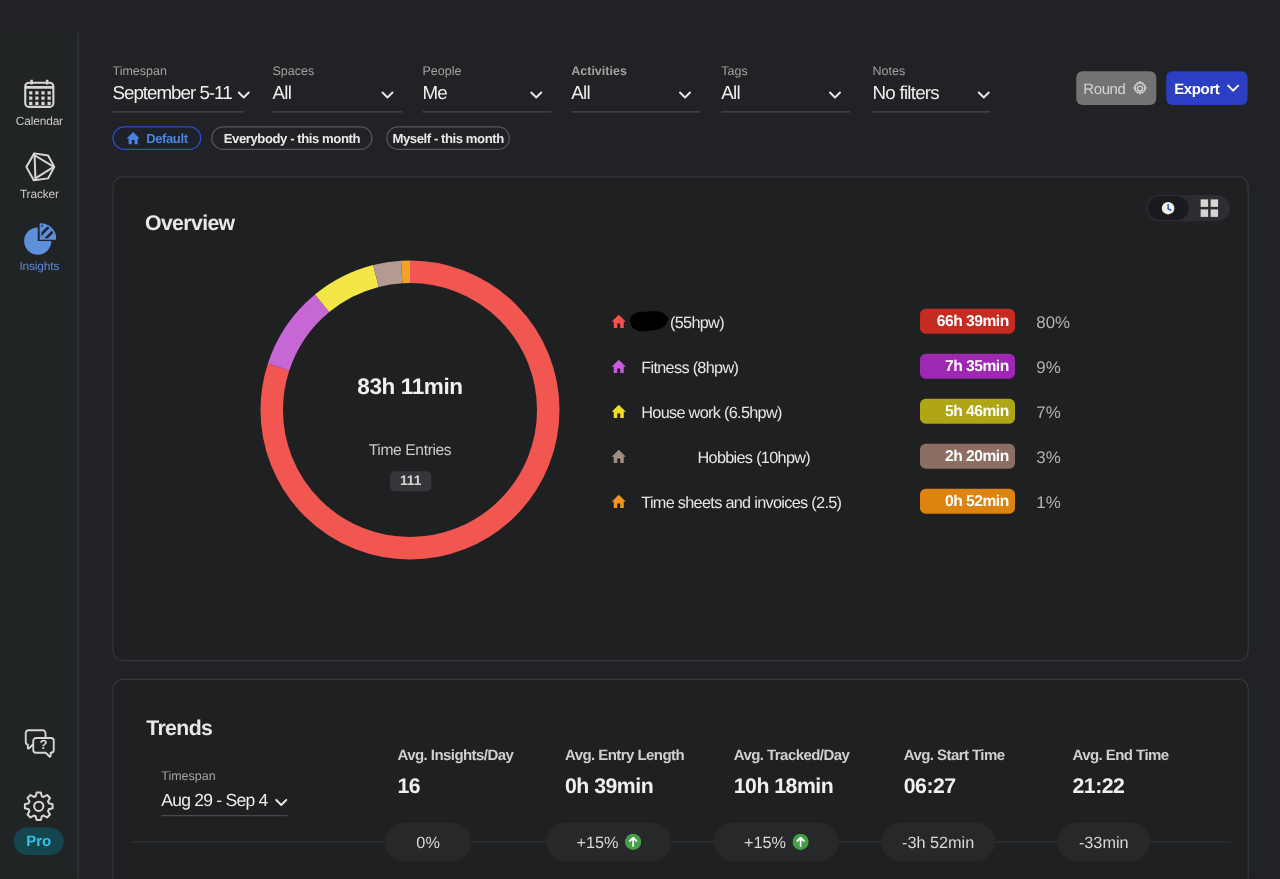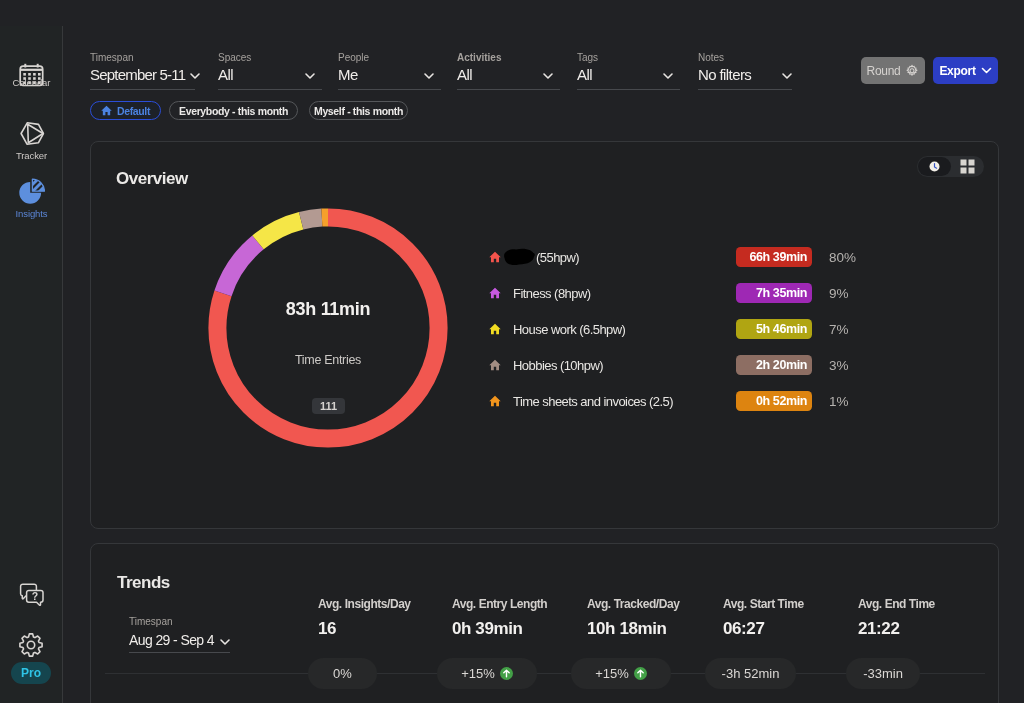--- a/index.html
+++ b/index.html
@@ -75,21 +75,21 @@
         <rect x="5.3" y="14.2" width="2.6" height="2.6"></rect>
           <rect x="10.2" y="14.2" width="2.6" height="2.6"></rect>
           <rect x="15.1" y="14.2" width="2.6" height="2.6"></rect>
           <rect x="20" y="14.2" width="2.6" height="2.6"></rect>
         <rect x="5.3" y="18.4" width="2.6" height="2.6"></rect>
           <rect x="10.2" y="18.4" width="2.6" height="2.6"></rect>
           <rect x="15.1" y="18.4" width="2.6" height="2.6"></rect>
           <rect x="20" y="18.4" width="2.6" height="2.6"></rect>
       </g>
     </svg>
-    <div class="navlabel" style="top:51px;">Calendar</div>
+    <div class="navlabel" style="top:66px;">Calendar</div>
 
     <svg class="abs" style="left:18px; top:94px;" width="27" height="27" viewBox="0 0 27 27">
       <g stroke="#d8d5d2" stroke-width="1.6" fill="none" stroke-linejoin="round">
         <path d="M9.4 2.7 L20.5 4.4 L25.4 13.5 L20.5 22.7 L9.0 24.2 L3.1 13.5 Z"></path>
         <path d="M9.7 4.2 L25 13.5 L10.3 22.7 Z"></path>
       </g>
     </svg>
     <div class="navlabel" style="top:124px;">Tracker</div>
 
     <svg class="abs" style="left:17px; top:150px;" width="28" height="28" viewBox="0 0 28 28">
@@ -210,21 +210,21 @@
 
       <circle cx="121" cy="121" r="110.6" stroke="#f15750" stroke-dasharray="555.94 138.98" stroke-dashoffset="0"></circle>
       <circle cx="121" cy="121" r="110.6" stroke="#c767d6" stroke-dasharray="62.54 632.38" stroke-dashoffset="-555.94"></circle>
       <circle cx="121" cy="121" r="110.6" stroke="#f5e647" stroke-dasharray="48.64 646.28" stroke-dashoffset="-618.48"></circle>
       <circle cx="121" cy="121" r="110.6" stroke="#b39a92" stroke-dasharray="20.85 674.07" stroke-dashoffset="-667.12"></circle>
       <circle cx="121" cy="121" r="110.6" stroke="#f5a02b" stroke-dasharray="6.95 687.97" stroke-dashoffset="-687.97"></circle>
     </g>
   </svg>
   <div class="abs" style="left:228px; top:299px; width:200px; text-align:center; font-size:18px; letter-spacing:-0.3px; font-weight:bold; color:#f2f0ee;">83h 11min</div>
   <div class="abs" style="left:228px; top:353px; width:200px; text-align:center; font-size:12.5px; letter-spacing:-0.3px; color:#ccc9c6;">Time Entries</div>
-  <div class="abs" style="left:312px; top:398px; width:33px; height:16px; background:#34363a; border-radius:4px; text-align:center;
+  <div class="abs" style="left:312px; top:377px; width:33px; height:16px; background:#34363a; border-radius:4px; text-align:center;
        font-size:11px; font-weight:bold; color:#d5d2cf; line-height:16px;">111</div>
 
   <svg class="lhome" style="top:251px;" width="12" height="12" viewBox="0 0 12 12">
       <path d="M6 0.7 L0.3 6.3 L2 6.3 L2 11.3 L4.8 11.3 L4.8 7.7 L7.2 7.7 L7.2 11.3 L10 11.3 L10 6.3 L11.7 6.3 Z" fill="#f4544c"></path>
     </svg>
   <div class="lrow-text" style="top:250px;"><span style="display:inline-block; width:23px;"></span>(55hpw)</div>
   <svg class="abs" style="left:501px; top:245px;" width="40" height="25" viewBox="0 0 40 25">
     <path d="M3.5 13 C1.5 8 7 3.5 15 4.5 C24 2.5 33 5 32.5 10 C34.5 15 28 19.5 18 19.5 C9 21.5 4 18 3.5 13 Z" fill="#000"></path>
     <path d="M30 8 C33 7 34.5 9 33.5 11 L30.5 14 Z" fill="#000"></path>
   </svg>
@@ -241,21 +241,21 @@
   <svg class="lhome" style="top:323px;" width="12" height="12" viewBox="0 0 12 12">
       <path d="M6 0.7 L0.3 6.3 L2 6.3 L2 11.3 L4.8 11.3 L4.8 7.7 L7.2 7.7 L7.2 11.3 L10 11.3 L10 6.3 L11.7 6.3 Z" fill="#f2dc22"></path>
     </svg>
   <div class="lrow-text" style="top:322px;">House work (6.5hpw)</div>
   <div class="lbadge" style="top:319px; background:#b0a512;">5h 46min</div>
   <div class="lpct" style="top:322px;">7%</div>
 
   <svg class="lhome" style="top:359px;" width="12" height="12" viewBox="0 0 12 12">
       <path d="M6 0.7 L0.3 6.3 L2 6.3 L2 11.3 L4.8 11.3 L4.8 7.7 L7.2 7.7 L7.2 11.3 L10 11.3 L10 6.3 L11.7 6.3 Z" fill="#a38d83"></path>
     </svg>
-  <div class="lrow-text" style="top:358px;">Hobbies (10hpw)</div>
+  <div class="lrow-text" style="top:358px;margin-left:45px;">Hobbies (10hpw)</div>
   <div class="lbadge" style="top:355px; background:#8d6e63;">2h 20min</div>
   <div class="lpct" style="top:358px;">3%</div>
 
   <svg class="lhome" style="top:395px;" width="12" height="12" viewBox="0 0 12 12">
       <path d="M6 0.7 L0.3 6.3 L2 6.3 L2 11.3 L4.8 11.3 L4.8 7.7 L7.2 7.7 L7.2 11.3 L10 11.3 L10 6.3 L11.7 6.3 Z" fill="#f2951d"></path>
     </svg>
   <div class="lrow-text" style="top:394px;">Time sheets and invoices (2.5)</div>
   <div class="lbadge" style="top:391px; background:#dd8410;">0h 52min</div>
   <div class="lpct" style="top:394px;">1%</div>
 

